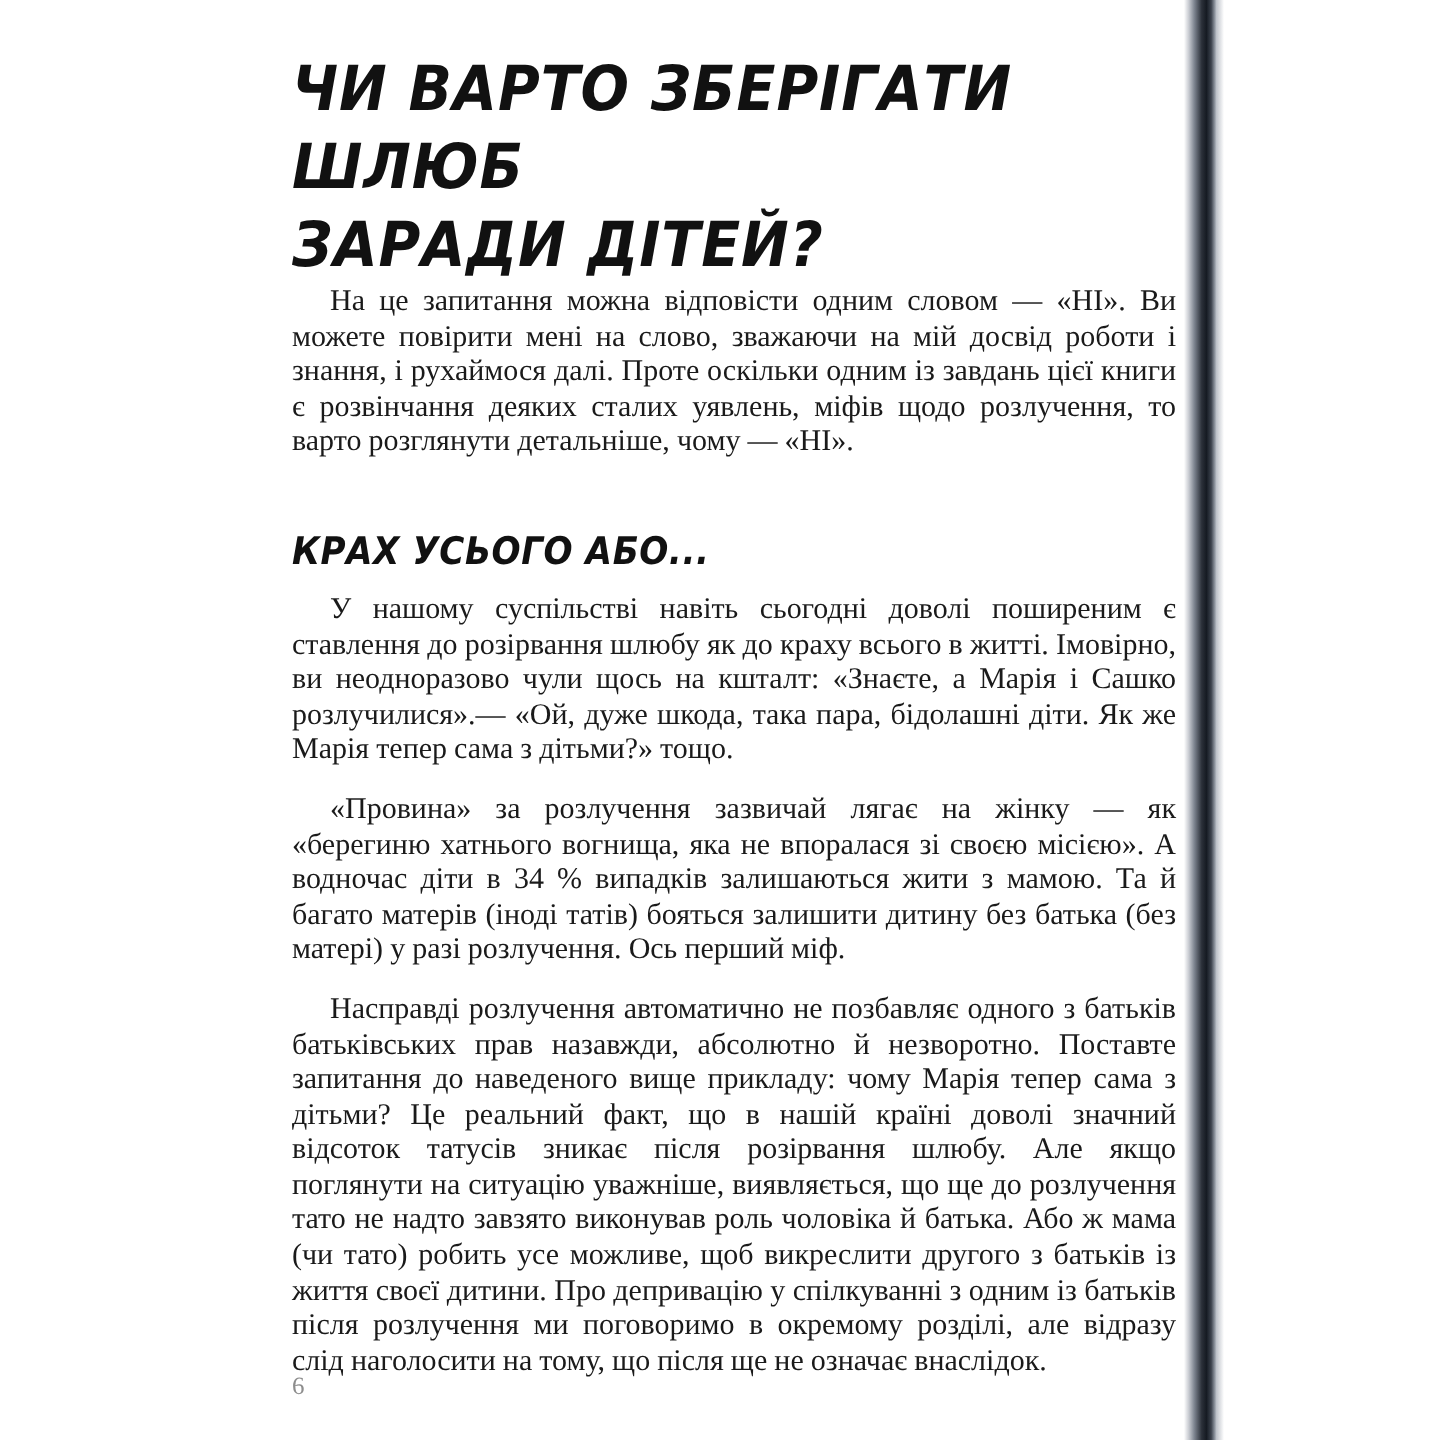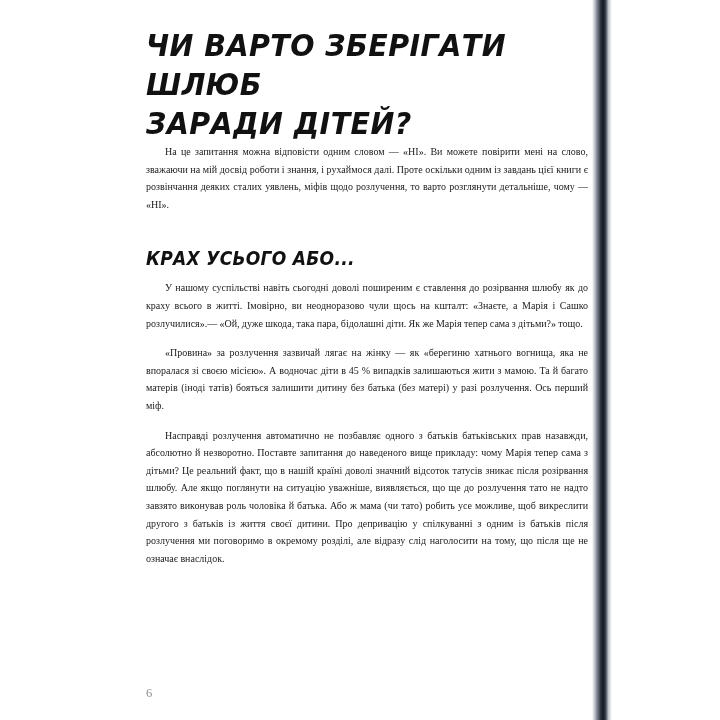--- a/index.html
+++ b/index.html
@@ -85,21 +85,21 @@
     letter-spacing: 0.3px;
     color: #111111;
     text-transform: uppercase;
     transform: scaleX(0.9);
     transform-origin: left center;
   }
 
   
   p.body {
     margin: 0;
-    font-size: 10px;
+    font-size: 15px;
     line-height: 17.6px;
     text-align: justify;
     text-indent: 19px;
     hyphens: auto;
     -webkit-hyphens: auto;
     word-spacing: -0.2px;
   }
   p.body + p.body {
     margin-top: 9px;
   }
@@ -127,21 +127,21 @@
 
     <h1 class="chapter-title">ЧИ ВАРТО ЗБЕРІГАТИ ШЛЮБ
 ЗАРАДИ ДІТЕЙ?</h1>
 
     <p class="body">На це запитання можна відповісти одним словом — «НІ». Ви можете повірити мені на слово, зважаючи на мій досвід роботи і знання, і рухаймося далі. Проте оскільки одним із завдань цієї книги є розвінчання деяких сталих уявлень, міфів щодо розлучення, то варто розглянути детальніше, чому — «НІ».</p>
 
     <h2 class="section-heading">КРАХ УСЬОГО АБО...</h2>
 
     <p class="body">У нашому суспільстві навіть сьогодні доволі поширеним є ставлення до розірвання шлюбу як до краху всього в житті. Імовірно, ви неодноразово чули щось на кшталт: «Знаєте, а Марія і Сашко розлучилися».— «Ой, дуже шкода, така пара, бідолашні діти. Як же Марія тепер сама з дітьми?» тощо.</p>
 
-    <p class="body gap-before"><span>«Провина» за розлучення зазвичай лягає на жінку — як «берегиню хатнього вогнища, яка не впоралася зі своєю місією». А водночас діти в 45 % випадків залишаються жити з мамою. Та й багато матерів (іноді татів) бояться залишити дитину без батька (без матері) у разі розлучення. </span><b>Ось перший міф.</b></p>
+    <p class="body gap-before"><span>«Провина» за розлучення зазвичай лягає на жінку — як «берегиню хатнього вогнища, яка не впоралася зі своєю місією». А водночас діти в 34 % випадків залишаються жити з мамою. Та й багато матерів (іноді татів) бояться залишити дитину без батька (без матері) у разі розлучення. </span><b>Ось перший міф.</b></p>
 
     <p class="body gap-before">Насправді розлучення автоматично не позбавляє одного з батьків батьківських прав назавжди, абсолютно й незворотно. Поставте запитання до наведеного вище прикладу: чому Марія тепер сама з дітьми? Це реальний факт, що в нашій країні доволі значний відсоток татусів зникає після розірвання шлюбу. Але якщо поглянути на ситуацію уважніше, виявляється, що ще до розлучення тато не надто завзято виконував роль чоловіка й батька. Або ж мама (чи тато) робить усе можливе, щоб викреслити другого з батьків із життя своєї дитини. Про депривацію у спілкуванні з одним із батьків після розлучення ми поговоримо в окремому розділі, але відразу слід наголосити на тому, що після ще не означає внаслідок.</p>
 
   </div>
 
   <div id="folio">6</div>
 
   <div id="spine"></div>
   <div id="spine-edge"></div>
 

